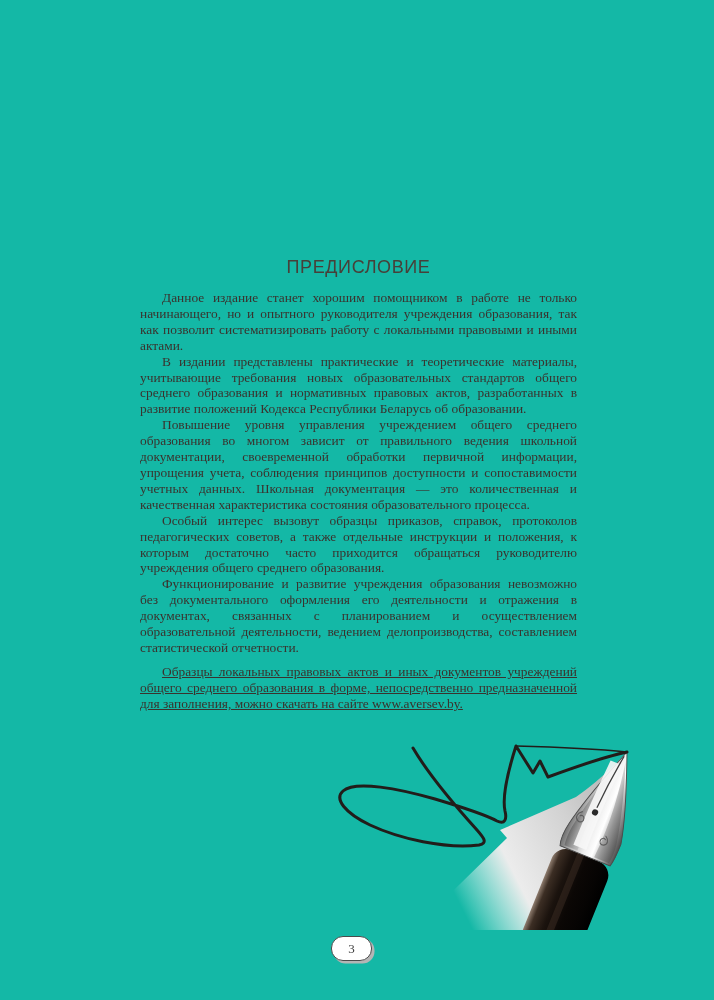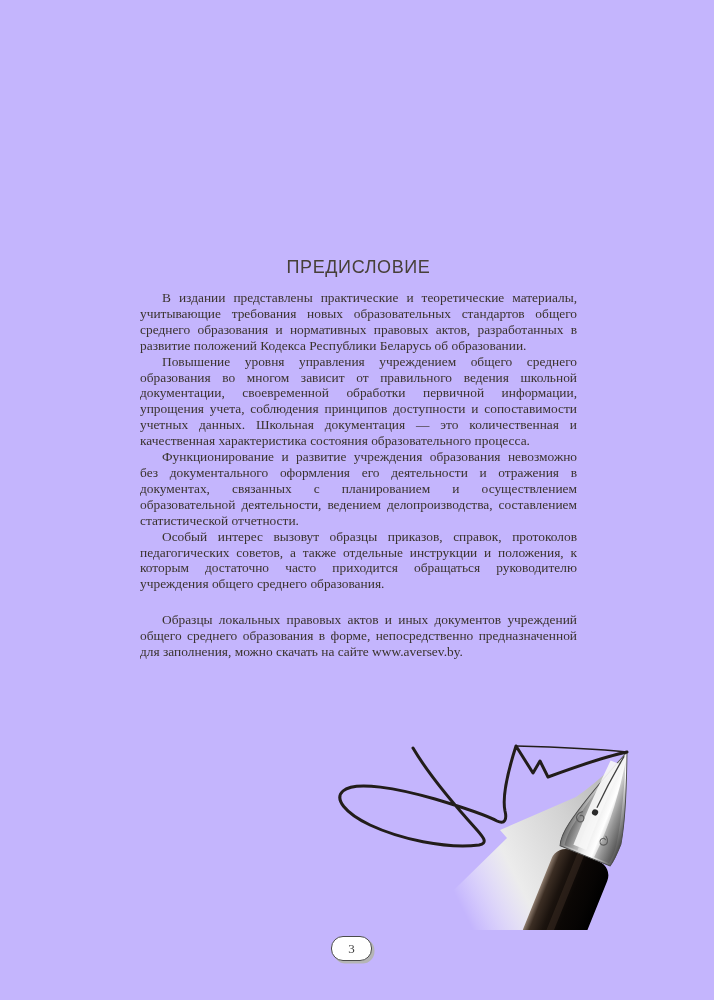--- a/index.html
+++ b/index.html
@@ -1,33 +1,33 @@
 <!DOCTYPE html>
 <html><head>
 <meta charset="utf-8">
 <style>
   html,body{margin:0;padding:0;}
   body{
     width:714px;height:1000px;background:#ffffff;position:relative;overflow:hidden;
     font-family:"Liberation Serif","DejaVu Serif",serif;
   }
-  .page{position:absolute;inset:0;background:#c4b5fd;}
+  .page{position:absolute;inset:0;background:#14b8a6;}
   .content{
     position:absolute;left:140px;top:257px;width:437px;
   }
   .page-title{
     font-family:"Liberation Sans","DejaVu Sans",sans-serif;
     font-size:18px;font-weight:400;letter-spacing:0.6px;
     color:#474039;text-align:center;margin:0 0 12px 0;
   }
   .body-text p{
     margin:0;font-size:13.4px;line-height:15.9px;color:#3a332e;
     text-align:justify;text-indent:22px;
   }
-  .body-text p.gap-before{margin-top:20px;}
+  .body-text p.gap-before{margin-top:8px;text-decoration:underline;}
   .pen-illustration{
     position:absolute;left:330px;top:735px;width:335px;height:195px;
   }
   .page-number-badge{
     position:absolute;left:331px;top:936px;width:41px;height:25px;
     background:#ffffff;border:1.5px solid #4b4b4b;border-radius:12px;
     box-shadow:2.5px 2.5px 0.5px #b5b5b5;
     display:flex;align-items:center;justify-content:center;
     box-sizing:border-box;
   }
@@ -37,24 +37,25 @@
   }
 </style>
 </head>
 <body>
 
 <div class="page">
 
   <div class="content">
     <h1 class="page-title">ПРЕДИСЛОВИЕ</h1>
     <div class="body-text">
+      <p>Данное издание станет хорошим помощником в работе не только начинающего, но и опытного руководителя учреждения образования, так как позволит систематизировать работу с локальными правовыми и иными актами.</p>
       <p>В издании представлены практические и теоретические материалы, учитывающие требования новых образовательных стандартов общего среднего образования и нормативных правовых актов, разработанных в развитие положений Кодекса Республики Беларусь об образовании.</p>
       <p>Повышение уровня управления учреждением общего среднего образования во многом зависит от правильного ведения школьной документации, своевременной обработки первичной информации, упрощения учета, соблюдения принципов доступности и сопоставимости учетных данных. Школьная документация — это количественная и качественная характеристика состояния образовательного процесса.</p>
+      <p>Особый интерес вызовут образцы приказов, справок, протоколов педагогических советов, а также отдельные инструкции и положения, к которым достаточно часто приходится обращаться руководителю учреждения общего среднего образования.</p>
       <p>Функционирование и развитие учреждения образования невозможно без документального оформления его деятельности и отражения в документах, связанных с планированием и осуществлением образовательной деятельности, ведением делопроизводства, составлением статистической отчетности.</p>
-      <p>Особый интерес вызовут образцы приказов, справок, протоколов педагогических советов, а также отдельные инструкции и положения, к которым достаточно часто приходится обращаться руководителю учреждения общего среднего образования.</p>
       <p class="gap-before">Образцы локальных правовых актов и иных документов учреждений общего среднего образования в форме, непосредственно предназначенной для заполнения, можно скачать на сайте www.aversev.by.</p>
     </div>
   </div>
 
   <svg class="pen-illustration" viewBox="0 0 335 195" xmlns="http://www.w3.org/2000/svg">
     <defs>
       <linearGradient id="wedgeGrad" gradientUnits="userSpaceOnUse" x1="120" y1="150" x2="280" y2="70">
         <stop offset="0" stop-color="#ffffff" stop-opacity="0"></stop>
         <stop offset="0.35" stop-color="#ececec"></stop>
         <stop offset="0.75" stop-color="#d2d2d2"></stop>

